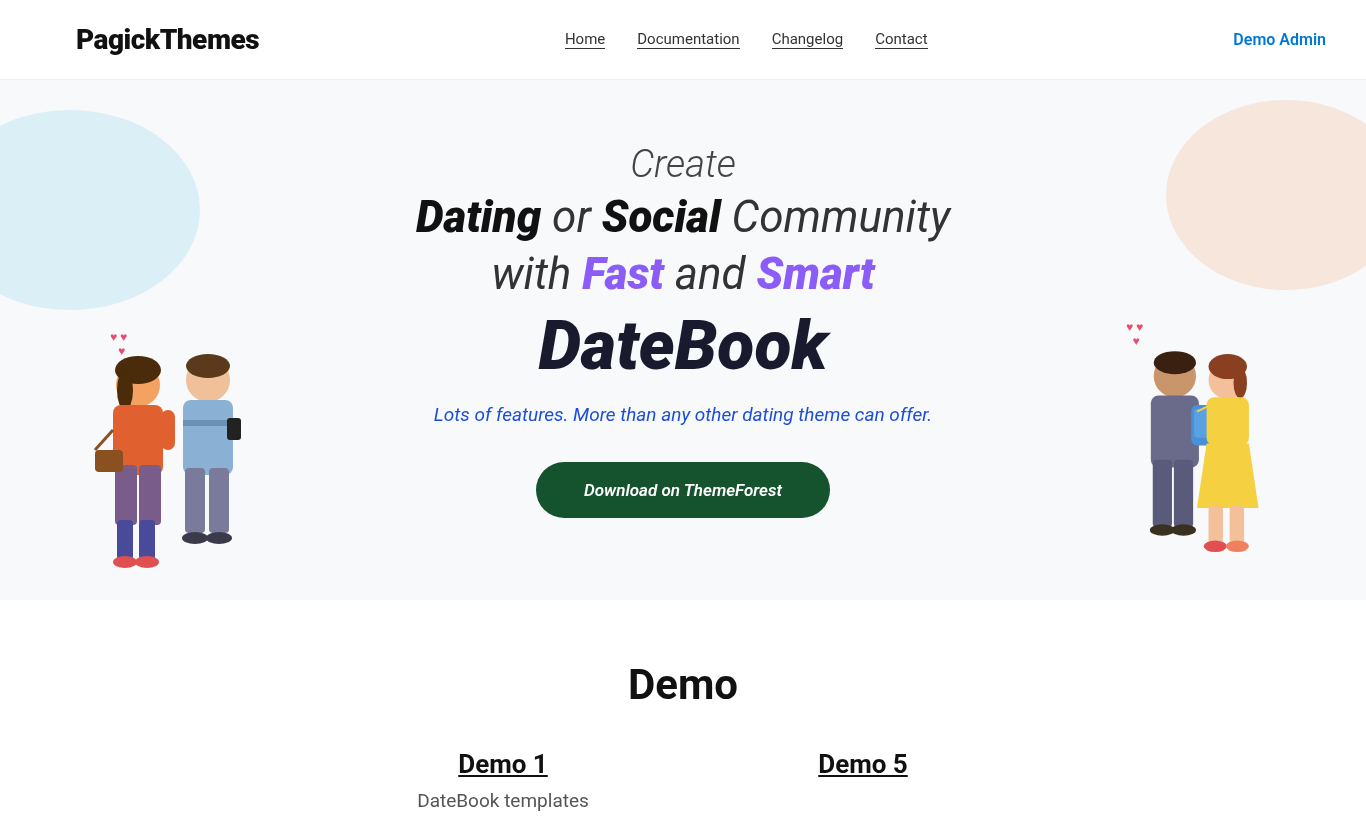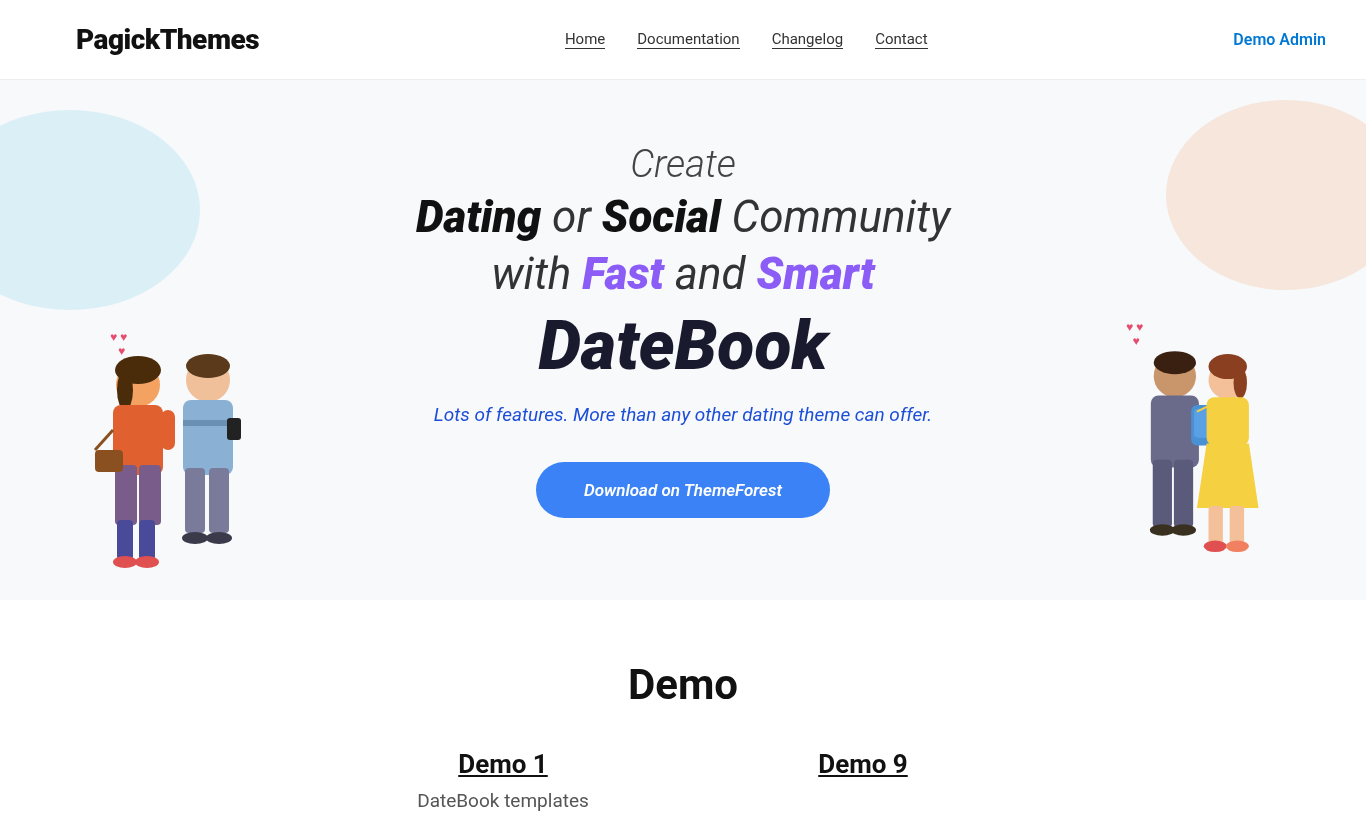--- a/index.html
+++ b/index.html
@@ -160,21 +160,21 @@
     }
 
     .hero-description {
       font-size: 19px;
       color: #1d4ed8;
       margin-bottom: 36px;
       margin-top: 16px;
     }
 
     .btn-download {
-      background: #3b82f6;
+      background: #14532d;
       color: #fff;
       border: none;
       padding: 18px 48px;
       border-radius: 50px;
       font-size: 17px;
       font-weight: 600;
       cursor: pointer;
       text-decoration: none;
       display: inline-block;
       transition: background 0.2s;
@@ -378,18 +378,18 @@
 
   <div class="demo-cards">
 
     <div class="demo-card">
       <h3 class="demo-card-title">Demo 1</h3>
       <p class="demo-card-desc">DateBook templates</p>
 
     </div>
 
     <div class="demo-card">
-      <h3 class="demo-card-title">Demo 9</h3>
+      <h3 class="demo-card-title">Demo 5</h3>
 
     </div>
 
   </div>
 </section>
 
 </body></html>

